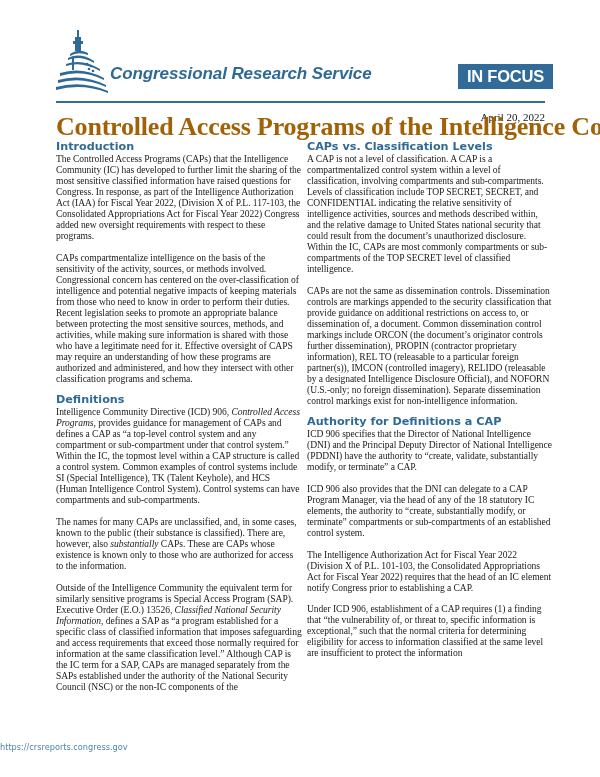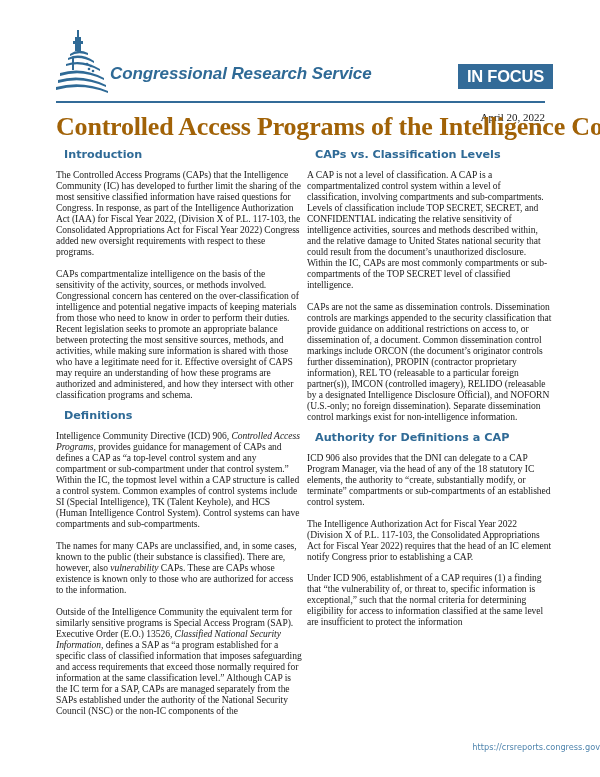--- a/index.html
+++ b/index.html
@@ -15,27 +15,27 @@
 
     .header-rule { position: absolute; left: 56px; top: 101px; width: 489px; height: 2px; background: #336b98; }
 
     .date { position: absolute; right: 55px; top: 111px; font-size: 11px; color: #1a1a1a; }
     .title { position: absolute; left: 56px; top: 112px; font-size: 26px; font-weight: bold; color: #a16207; white-space: nowrap; letter-spacing: -0.2px; text-align: right; }
 
     .col { position: absolute; top: 141px; width: 246px; }
     .col-left { left: 56px; }
     .col-right { left: 307px; }
 
-    h2 { font-family: "DejaVu Sans", "Liberation Sans", sans-serif; font-weight: bold; font-size: 11.2px; line-height: 12px; color: #2f6a96; margin: 8px; letter-spacing: 0; }
+    h2 { font-family: "DejaVu Sans", "Liberation Sans", sans-serif; font-weight: bold; font-size: 11.2px; line-height: 12px; color: #2f6a96; margin: 0; letter-spacing: 0; }
     p { font-size: 9.55px; line-height: 11px; color: #1a1a1a; margin-bottom: 10.85px; letter-spacing: -0.05px; }
     .sec { margin-bottom: 0; }
     .sec p:last-child { margin-bottom: 10.5px; }
     em { font-style: italic; }
 
-    .footer-url { position: absolute; left: 0; width: 600px; top: 742px; text-align: right; font-family: "DejaVu Sans", "Liberation Sans", sans-serif; font-size: 8.2px; color: #4f84ad; }
+    .footer-url { position: absolute; left: 0; width: 600px; top: 742px; text-align: left; font-family: "DejaVu Sans", "Liberation Sans", sans-serif; font-size: 8.2px; color: #4f84ad; }
   </style>
 </head>
 <body>
 
 <svg class="logo" viewBox="0 0 52 68" xmlns="http://www.w3.org/2000/svg">
   <g fill="#2f6a96">
     <rect x="21" y="2" width="2" height="8"></rect>
     <rect x="19" y="9" width="6" height="4"></rect>
     <rect x="17" y="13" width="10" height="3"></rect>
     <rect x="19" y="16" width="6" height="7"></rect>
@@ -65,36 +65,37 @@
 
 <div class="col col-left">
   <div class="sec">
     <h2>Introduction</h2>
     <p>The Controlled Access Programs (CAPs) that the Intelligence Community (IC) has developed to further limit the sharing of the most sensitive classified information have raised questions for Congress. In response, as part of the Intelligence Authorization Act (IAA) for Fiscal Year 2022, (Division X of P.L. 117-103, the Consolidated Appropriations Act for Fiscal Year 2022) Congress added new oversight requirements with respect to these programs.</p>
     <p>CAPs compartmentalize intelligence on the basis of the sensitivity of the activity, sources, or methods involved. Congressional concern has centered on the over-classification of intelligence and potential negative impacts of keeping materials from those who need to know in order to perform their duties. Recent legislation seeks to promote an appropriate balance between protecting the most sensitive sources, methods, and activities, while making sure information is shared with those who have a legitimate need for it. Effective oversight of CAPS may require an understanding of how these programs are authorized and administered, and how they intersect with other classification programs and schema.</p>
   </div>
   <div class="sec">
     <h2>Definitions</h2>
     <p><span>Intelligence Community Directive (ICD) 906, </span><em>Controlled Access Programs</em><span>, provides guidance for management of CAPs and defines a CAP as “a top-level control system and any compartment or sub-compartment under that control system.” Within the IC, the topmost level within a CAP structure is called a control system. Common examples of control systems include SI (Special Intelligence), TK (Talent Keyhole), and HCS (Human Intelligence Control System). Control systems can have compartments and sub-compartments.</span></p>
-    <p><span>The names for many CAPs are unclassified, and, in some cases, known to the public (their substance is classified). There are, however, also </span><em>vulnerability</em><span> CAPs. These are CAPs whose existence is known only to those who are authorized for access to the information.</span></p>
+    <p><span>The names for many CAPs are unclassified, and, in some cases, known to the public (their substance is classified). There are, however, also </span><em>substantially</em><span> CAPs. These are CAPs whose existence is known only to those who are authorized for access to the information.</span></p>
     <p style="margin-bottom:0"><span>Outside of the Intelligence Community the equivalent term for similarly sensitive programs is Special Access Program (SAP). Executive Order (E.O.) 13526, </span><em>Classified National Security Information</em><span>, defines a SAP as “a program established for a specific class of classified information that imposes safeguarding and access requirements that exceed those normally required for information at the same classification level.” Although CAP is the IC term for a SAP, CAPs are managed separately from the SAPs established under the authority of the National Security Council (NSC) or the non-IC components of the</span></p>
   </div>
 </div>
 
 <div class="col col-right">
   <div class="sec">
     <h2>CAPs vs. Classification Levels</h2>
     <p>A CAP is not a level of classification. A CAP is a compartmentalized control system within a level of classification, involving compartments and sub-compartments. Levels of classification include TOP SECRET, SECRET, and CONFIDENTIAL indicating the relative sensitivity of intelligence activities, sources and methods described within, and the relative damage to United States national security that could result from the document’s unauthorized disclosure. Within the IC, CAPs are most commonly compartments or sub-compartments of the TOP SECRET level of classified intelligence.</p>
   </div>
   <div class="sec">
     <p>CAPs are not the same as dissemination controls. Dissemination controls are markings appended to the security classification that provide guidance on additional restrictions on access to, or dissemination of, a document. Common dissemination control markings include ORCON (the document’s originator controls further dissemination), PROPIN (contractor proprietary information), REL TO (releasable to a particular foreign partner(s)), IMCON (controlled imagery), RELIDO (releasable by a designated Intelligence Disclosure Official), and NOFORN (U.S.-only; no foreign dissemination). Separate dissemination control markings exist for non-intelligence information.</p>
   </div>
   <div class="sec">
     <h2>Authority for Definitions a CAP</h2>
+    <p>ICD 906 specifies that the Director of National Intelligence (DNI) and the Principal Deputy Director of National Intelligence (PDDNI) have the authority to “create, validate, substantially modify, or terminate” a CAP.</p>
     <p>ICD 906 also provides that the DNI can delegate to a CAP Program Manager, via the head of any of the 18 statutory IC elements, the authority to “create, substantially modify, or terminate” compartments or sub-compartments of an established control system.</p>
-    <p>The Intelligence Authorization Act for Fiscal Year 2022 (Division X of P.L. 117-103, the Consolidated Appropriations Act for Fiscal Year 2022) requires that the head of an IC element notify Congress prior to establishing a CAP.</p>
+    <p>The Intelligence Authorization Act for Fiscal Year 2022 (Division X of P.L. 101-103, the Consolidated Appropriations Act for Fiscal Year 2022) requires that the head of an IC element notify Congress prior to establishing a CAP.</p>
   </div>
   <div class="sec">
     <p>Under ICD 906, establishment of a CAP requires (1) a finding that “the vulnerability of, or threat to, specific information is exceptional,” such that the normal criteria for determining eligibility for access to information classified at the same level are insufficient to protect the information</p>
   </div>
 </div>
 
 <a class="footer-url">https://crsreports.congress.gov</a>
 
 </body></html>

